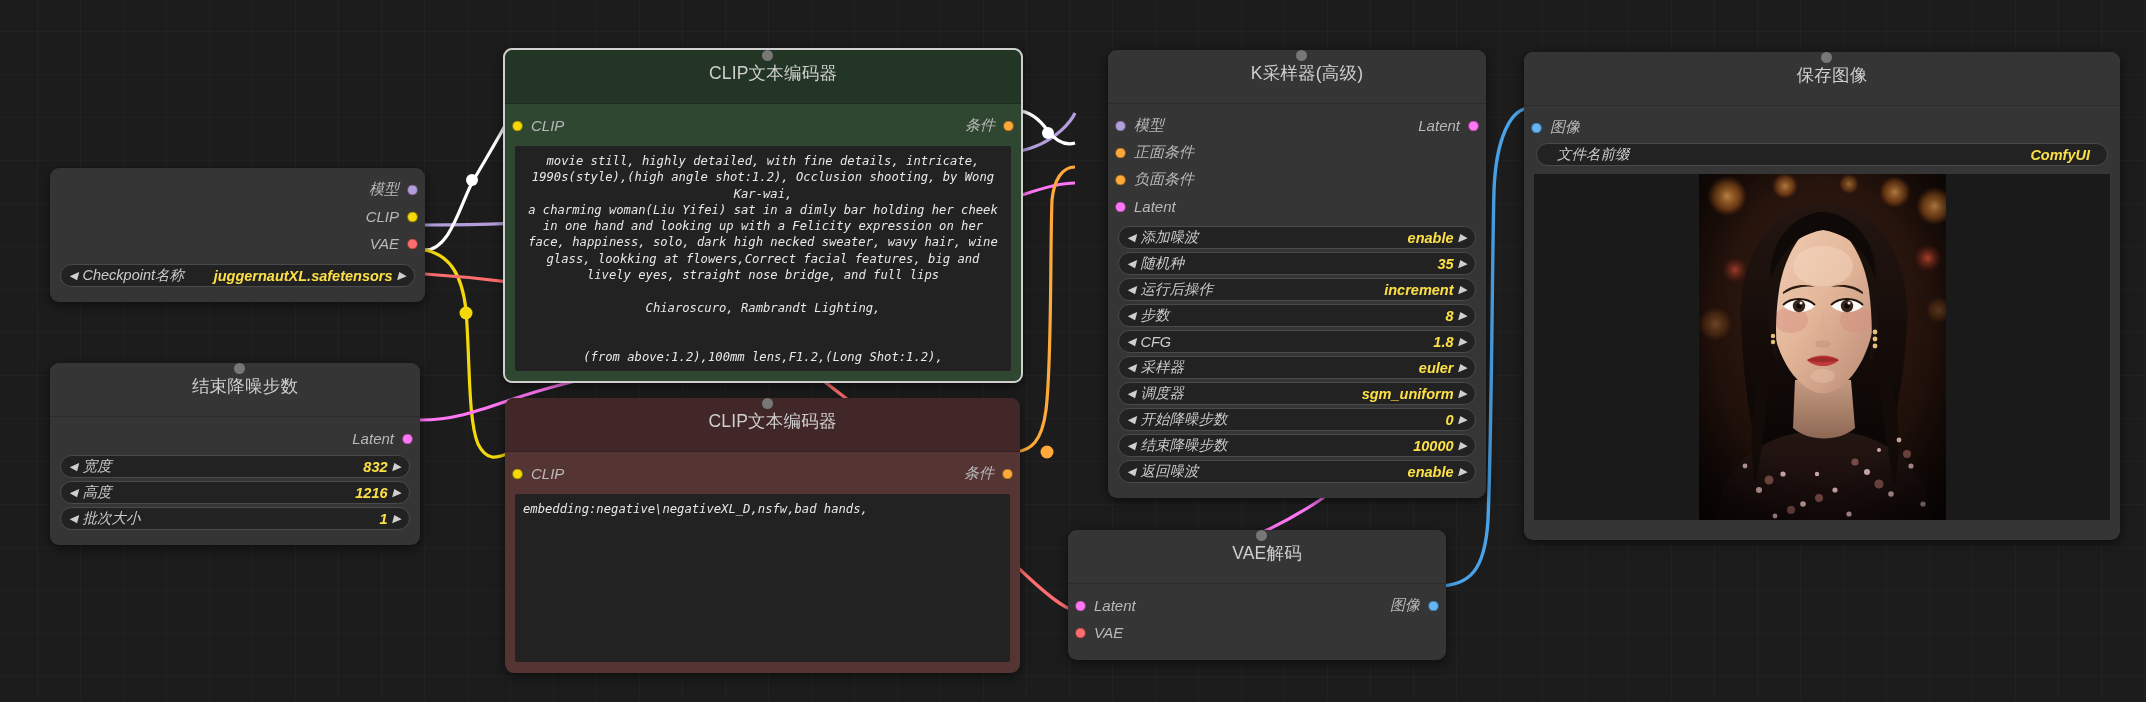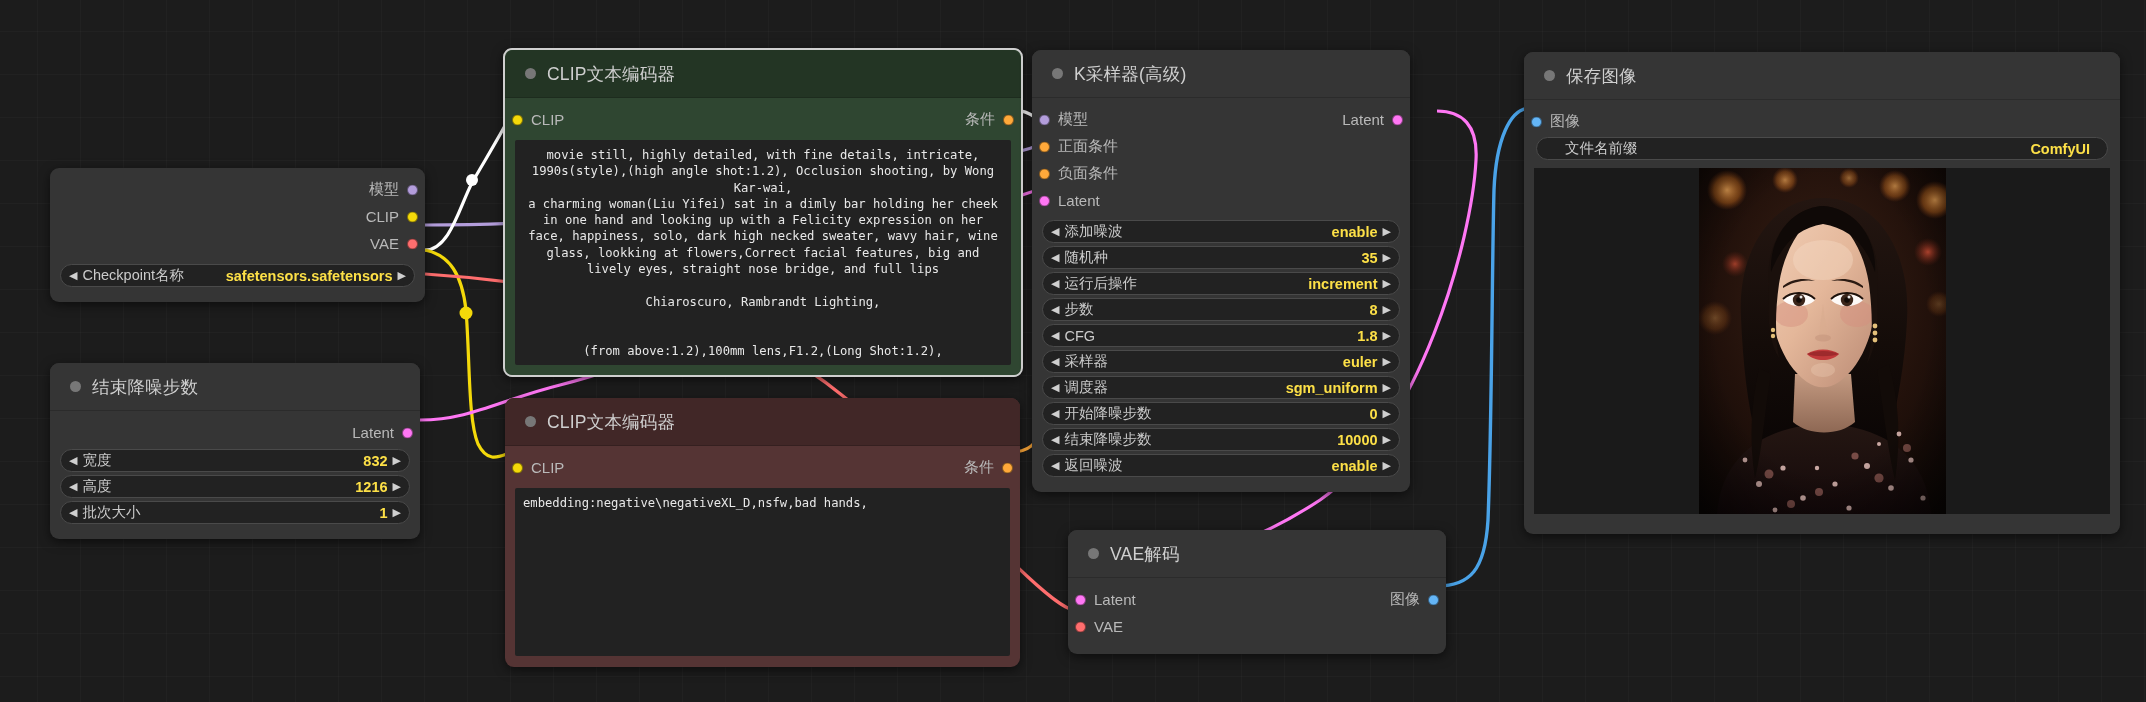--- a/index.html
+++ b/index.html
@@ -22,28 +22,29 @@
   #links { position: absolute; left: 0; top: 0; width: 2146px; height: 702px; pointer-events: none; }
 
   .node {
     position: absolute;
     border-radius: 9px;
     background: #353535;
     box-shadow: 0 3px 11px rgba(0,0,0,0.55);
     overflow: visible;
   }
   .node-title {
-    height: 48px;
+    height: 54px;
     display: flex; align-items: center;
     padding-left: 20px;
     border-radius: 9px 9px 0 0;
     background: #353535;
     border-bottom: 1px solid #2b2b2b;
-  }
-  .node-body { position: relative; padding: 8px 0 12px 0; }
+    flex-direction: column;
+  }
+  .node-body { position: relative; padding: 8px 0 12px 0; font-style: italic; }
 
   .dot-title {
     width: 11px; height: 11px; border-radius: 50%;
     background: #777; margin-right: 11px; flex: none;
   }
   .title-text {
     color: #cfcfcf; font-size: 17.5px; letter-spacing: .2px;
     white-space: nowrap;
   }
 
@@ -73,21 +74,21 @@
     font-size: 14.5px;
     color: #d6d6d6;
   }
   .widget .arrow { color: #cfcfcf; font-size: 11px; line-height: 1; flex: none; }
   .widget .wname { margin-left: 5px; color: #cbcbcb; white-space: nowrap; }
   .widget .wval { margin-right: 5px; color: #fde047; font-weight: bold; white-space: nowrap; }
   .widget .left { display: flex; align-items: center; min-width: 0; }
   .widget .right { display: flex; align-items: center; min-width: 0; }
 
   .widget.plain { justify-content: space-between; padding: 0 12px; }
-  .widget.plain .wname { margin-left: 16px; font-weight: normal; }
+  .widget.plain .wname { margin-left: 8px; font-weight: normal; }
 
   
   .textarea {
     margin: 7px 10px 2px 10px;
     background: #222222;
     border-radius: 2px;
     padding: 7px 8px;
     font-family: "DejaVu Sans Mono", monospace;
     font-size: 12.2px;
     line-height: 16.3px;
@@ -158,21 +159,21 @@
       <div class="slot out">
         <span class="label">VAE</span>
         <span class="slot-dot" style="background:#ff6e6e;"></span>
       </div>
       <div class="widget" style="margin-top:7px;">
         <div class="left">
           <span class="arrow">◀</span>
           <span class="wname">Checkpoint名称</span>
         </div>
         <div class="right">
-          <span class="wval">safetensors.safetensors</span>
+          <span class="wval">juggernautXL.safetensors</span>
           <span class="arrow">▶</span>
         </div>
       </div>
     </div>
   </div>
 
   <div class="node" style="left:50px; top:363px; width:370px;">
     <div class="node-title">
       <span class="dot-title"></span>
       <span class="title-text">结束降噪步数</span>
@@ -260,21 +261,21 @@
         </div>
         <div class="slot out" style="position:absolute; right:0; top:0;">
           <span class="label">条件</span>
           <span class="slot-dot" style="background:#ffa93a;"></span>
         </div>
       </div>
       <div class="textarea" style="height:168px;">embedding:negative\negativeXL_D,nsfw,bad hands,</div>
     </div>
   </div>
 
-  <div class="node" style="left:1032px; top:50px; width:378px;">
+  <div class="node" style="left:1108px; top:50px; width:378px;">
     <div class="node-title">
       <span class="dot-title"></span>
       <span class="title-text">K采样器(高级)</span>
     </div>
     <div class="node-body">
       <div style="position:relative; height:27px;">
         <div class="slot in" style="position:absolute; left:0; top:0;">
           <span class="slot-dot" style="background:#b39ddb;"></span>
           <span class="label">模型</span>
         </div>

